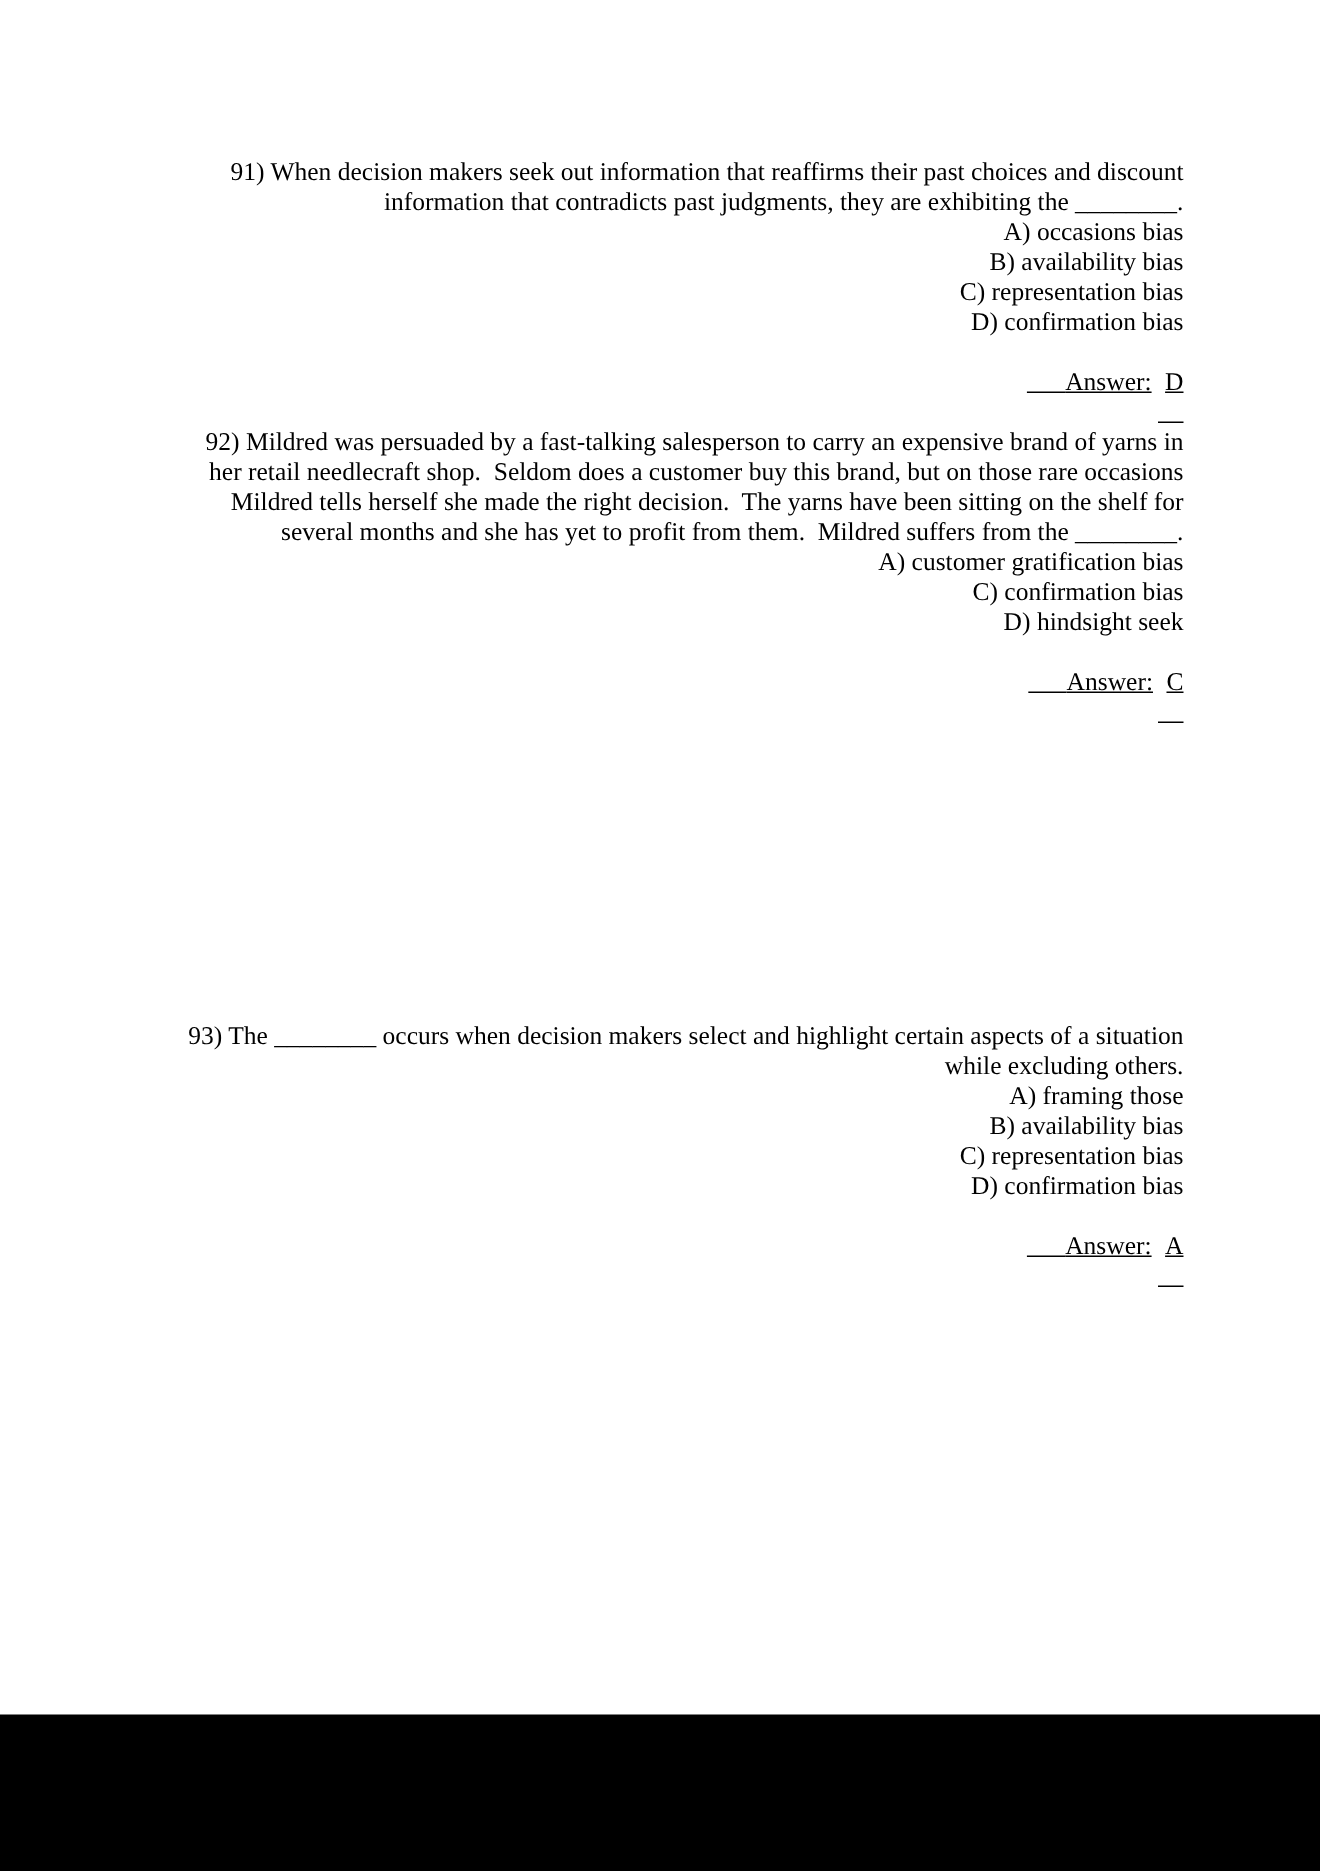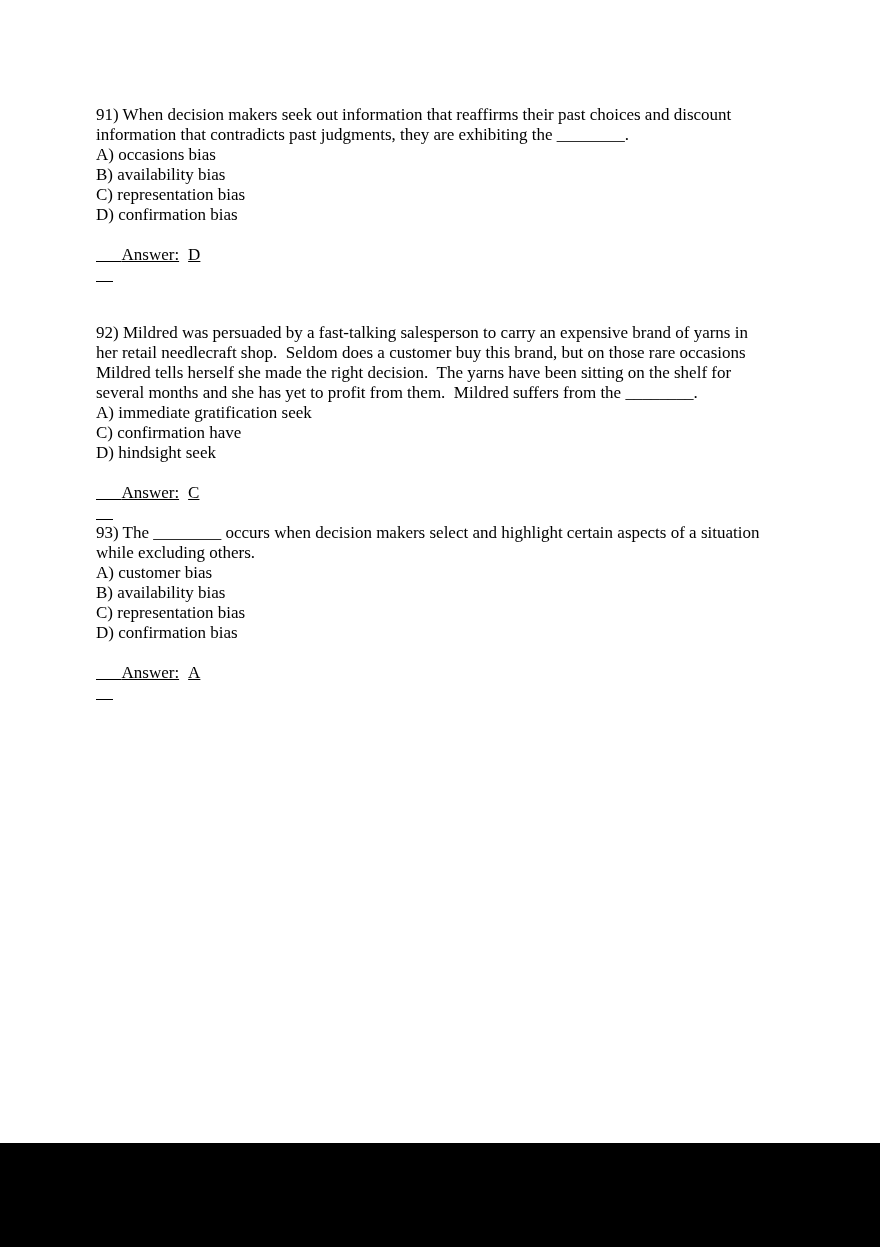--- a/index.html
+++ b/index.html
@@ -12,45 +12,46 @@
     height: 1247px;
     background: #ffffff;
     font-family: "Liberation Serif", serif;
     font-size: 17px;
     line-height: 20px;
     color: #000000;
     overflow: hidden;
   }
   .page-content {
     position: absolute;
-    left: 96px;
+    left: 113px;
     top: 105px;
     width: 676px;
+    text-align: right;
   }
   .question-block {
     margin: 0;
     padding: 0;
   }
   .question-block .stem {
     white-space: pre-wrap;
   }
   .choice-line {
     white-space: pre-wrap;
   }
   .answer-line {
     white-space: pre-wrap;
     text-decoration: underline;
   }
   .answer-value {
     margin-left: 9px;
   }
   #question-92 {
-    margin-top: 38px;
   }
   #question-93 {
+    margin-top: 196px;
   }
   .footer-black-bar {
     position: absolute;
     left: 0;
     top: 1143px;
     width: 880px;
     height: 104px;
     background: #000000;
   }
 </style>
@@ -65,31 +66,31 @@
     <div class="choice-line">B) availability bias</div>
     <div class="choice-line">C) representation bias</div>
     <div class="choice-line">D) confirmation bias</div>
     <div class="answer-line">
       <span>Answer:</span><span class="answer-value">D</span>
     </div>
   </div>
 
   <div class="question-block" id="question-92">
     <div class="stem">92) Mildred was persuaded by a fast-talking salesperson to carry an expensive brand of yarns in her retail needlecraft shop.  Seldom does a customer buy this brand, but on those rare occasions Mildred tells herself she made the right decision.  The yarns have been sitting on the shelf for several months and she has yet to profit from them.  Mildred suffers from the ________.</div>
-    <div class="choice-line">A) immediate gratification seek</div>
-    <div class="choice-line">C) confirmation have</div>
+    <div class="choice-line">A) customer gratification bias</div>
+    <div class="choice-line">C) confirmation bias</div>
     <div class="choice-line">D) hindsight seek</div>
     <div class="answer-line">
       <span>Answer:</span><span class="answer-value">C</span>
     </div>
   </div>
 
   <div class="question-block" id="question-93">
     <div class="stem">93) The ________ occurs when decision makers select and highlight certain aspects of a situation while excluding others.</div>
-    <div class="choice-line">A) customer bias</div>
+    <div class="choice-line">A) framing those</div>
     <div class="choice-line">B) availability bias</div>
     <div class="choice-line">C) representation bias</div>
     <div class="choice-line">D) confirmation bias</div>
     <div class="answer-line">
       <span>Answer:</span><span class="answer-value">A</span>
     </div>
   </div>
 
 </div>
 

